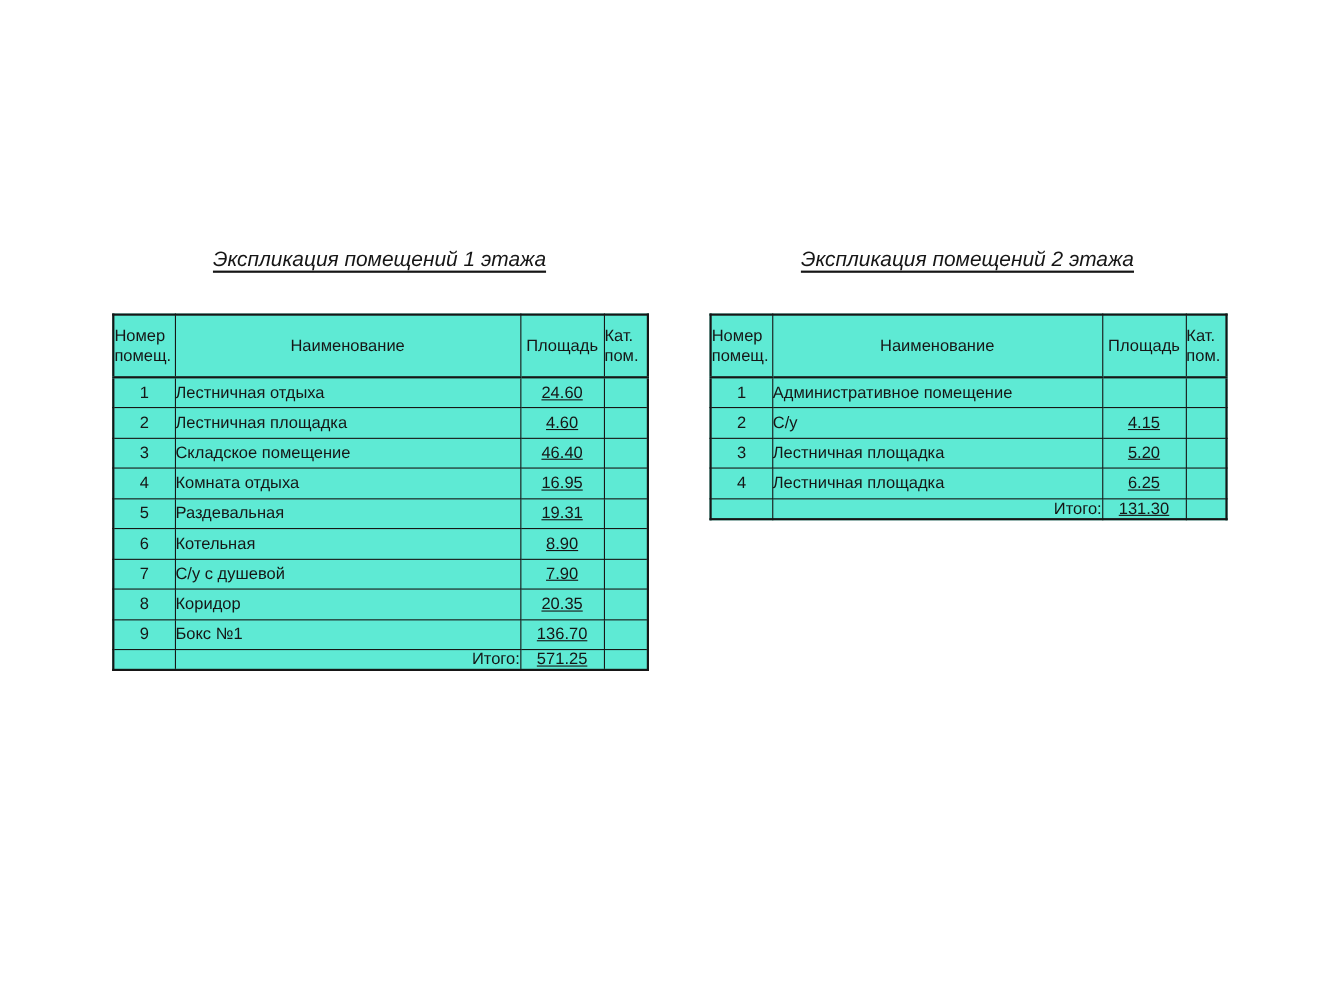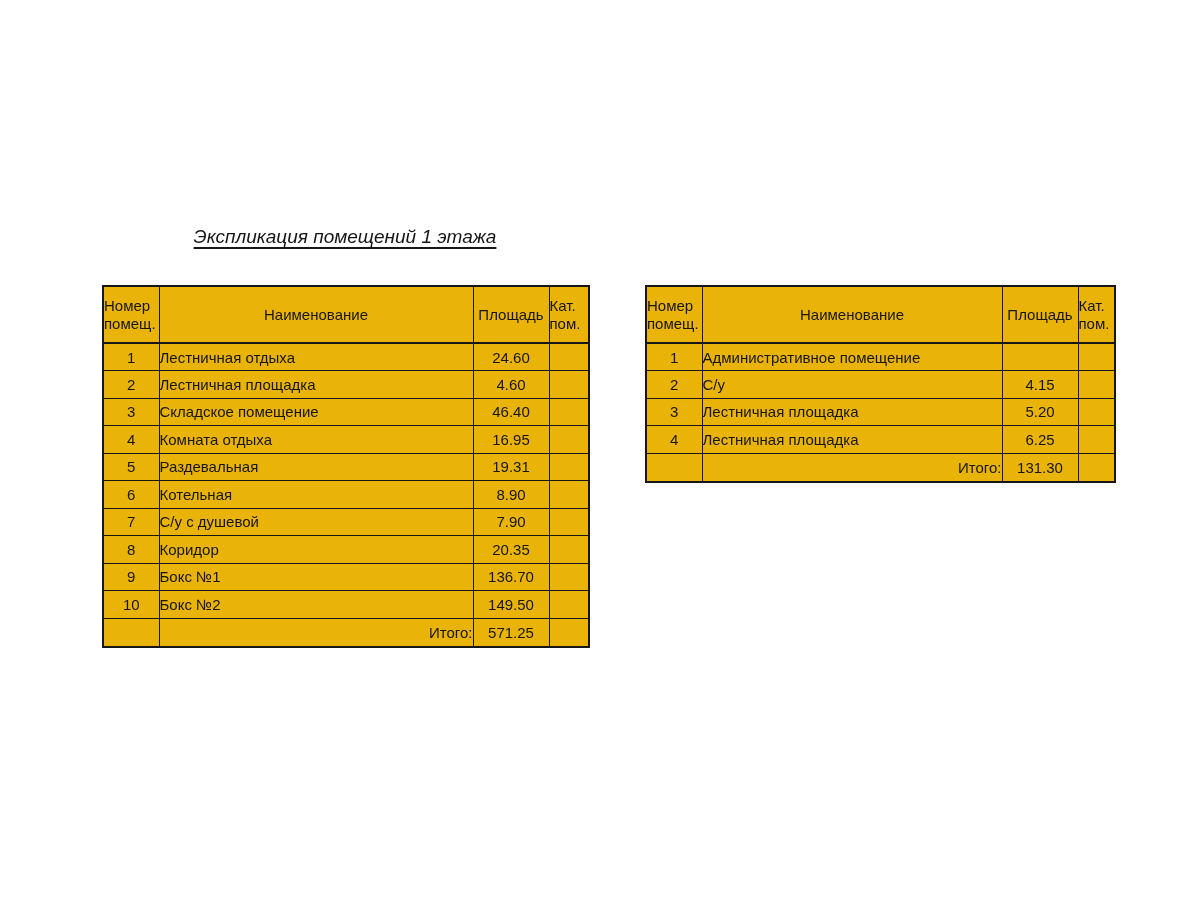--- a/index.html
+++ b/index.html
@@ -11,44 +11,44 @@
     position:absolute;font-style:italic;font-size:19px;line-height:22px;
     text-align:center;text-decoration:underline;
     text-decoration-thickness:1.5px;text-underline-offset:4px;
     white-space:nowrap;
   }
   #title1{left:102px;top:226px;width:486px;}
   #title2{left:645px;top:226px;width:469px;}
 
   table.expl{
     position:absolute;border-collapse:collapse;table-layout:fixed;
-    background:#eab308;border:2.5px solid #161616;
+    background:#5eead4;border:2.5px solid #161616;
   }
   #table1{left:102px;top:285px;width:486px;}
   #table2{left:645px;top:285px;width:469px;}
 
   .expl th,.expl td{
     border:1.5px solid #161616;font-weight:normal;font-size:15px;
     padding:0;vertical-align:middle;
   }
   .expl thead th{border-bottom:2.2px solid #161616;}
   .expl thead tr{height:57px;}
   .expl tbody tr{height:27.5px;}
-  .expl tr.total-row{height:29px;}
+  .expl tr.total-row{height:18px;}
 
   col.w56{width:56px;} col.w314{width:314px;} col.w300{width:300px;}
   col.w76{width:76px;} col.w40{width:40px;}  col.w37{width:37px;}
 
   .h-number,.h-category{
     text-align:left;padding-left:3px;white-space:pre-line;line-height:1.18;
   }
   .h-name,.h-area{text-align:center;}
   .c-num{text-align:center;}
   .c-name{text-align:left;padding-left:13px;}
-  .c-area{text-align:center;}
+  .c-area{text-align:center;text-decoration:underline;}
   .c-cat{text-align:center;}
   .total-label{text-align:right;padding-right:10px;}
   .total-value{text-align:center;}
 </style>
 </head>
 <body>
 
 <div class="canvas">
 
   <div class="sheet-title" id="title1">Экспликация помещений 1 этажа</div>
@@ -128,36 +128,31 @@
     <td class="c-cat"></td>
   </tr>
 
   <tr>
     <td class="c-num">9</td>
     <td class="c-name">Бокс №1</td>
     <td class="c-area">136.70</td>
     <td class="c-cat"></td>
   </tr>
 
-  <tr>
-    <td class="c-num">10</td>
-    <td class="c-name">Бокс №2</td>
-    <td class="c-area">149.50</td>
-    <td class="c-cat"></td>
-  </tr>
 
 <tr class="total-row">
         <td class="c-num"></td>
         <td class="c-name total-label">Итого:</td>
         <td class="c-area total-value">571.25</td>
         <td class="c-cat"></td>
       </tr>
     </tbody>
   </table>
 
+  <div class="sheet-title" id="title2">Экспликация помещений 2 этажа</div>
 
   <table class="expl" id="table2">
     <colgroup>
       <col class="w56">
         <col class="w300">
         <col class="w76">
         <col class="w37">
     </colgroup>
     <thead>
       <tr>

